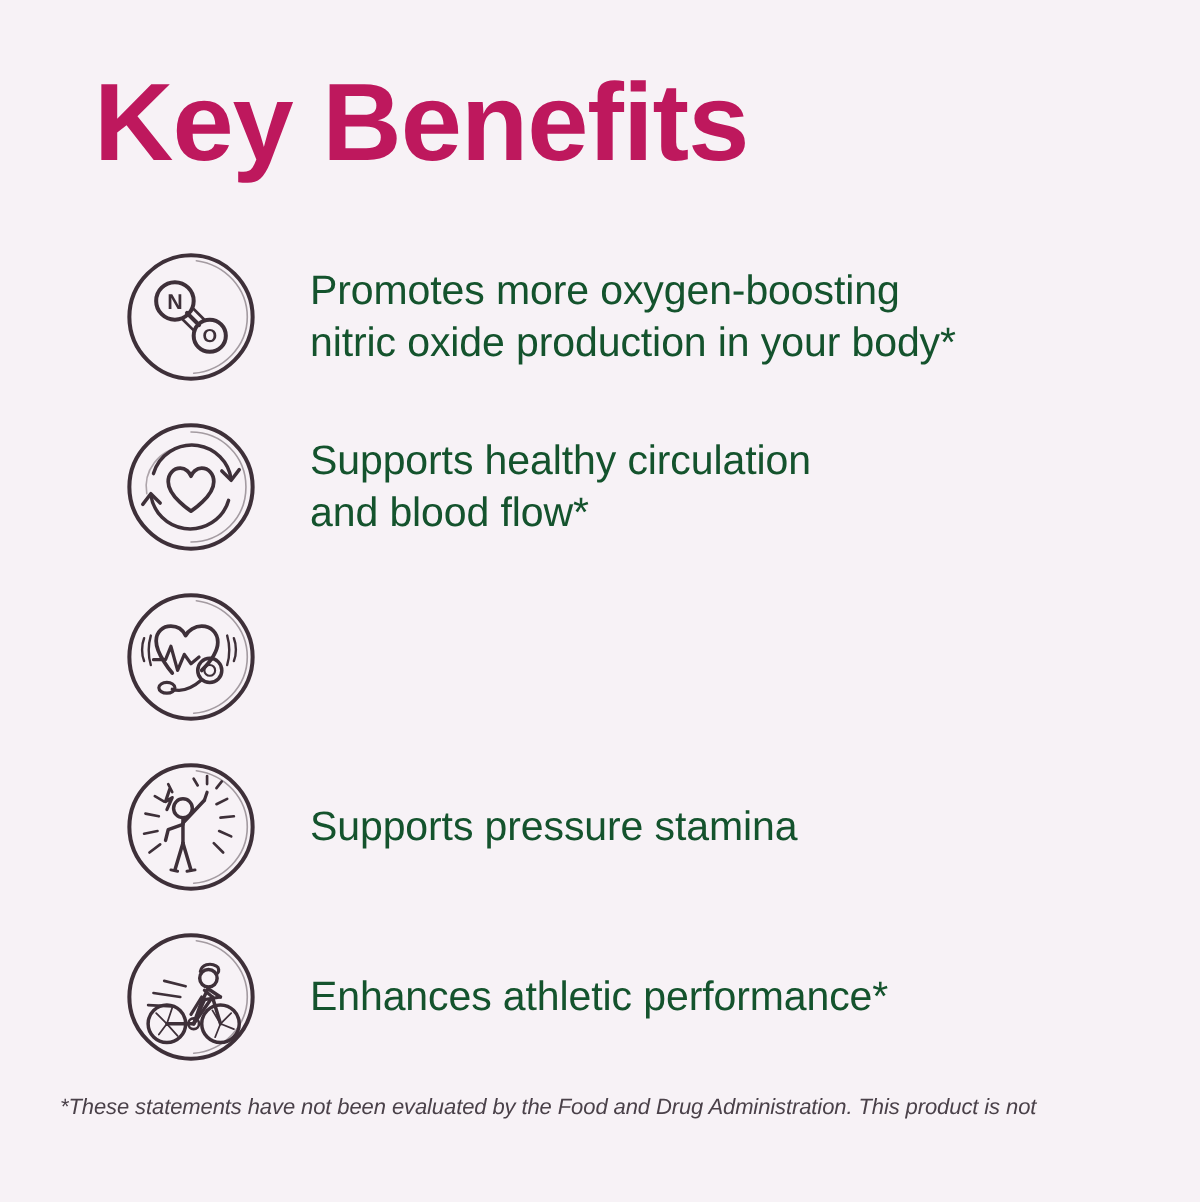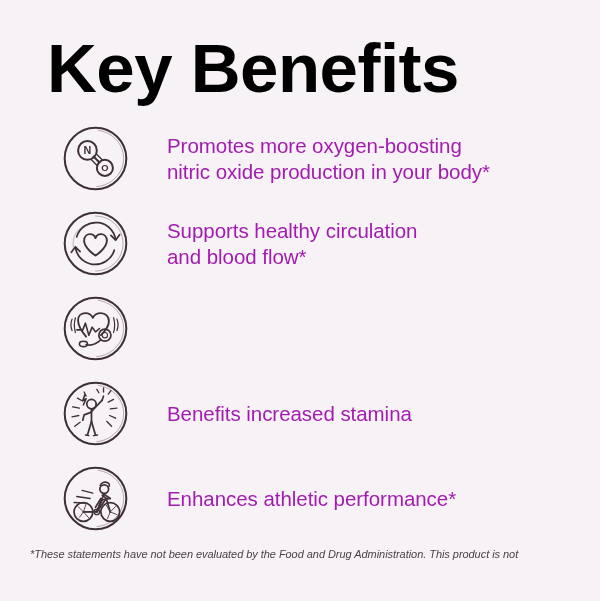--- a/index.html
+++ b/index.html
@@ -17,23 +17,23 @@
     position: relative;
     width: 600px;
     height: 601px;
     background: #f7f2f6;
     box-sizing: border-box;
   }
   .page-title {
     position: absolute;
     left: 47px;
     top: 33px;
-    font-size: 69px;
+    font-size: 55px;
     font-weight: bold;
-    color: #000000;
+    color: #be185d;
     letter-spacing: -0.5px;
     line-height: 1.05;
     margin: 0;
     white-space: nowrap;
   }
   .benefit-list {
     position: absolute;
     left: 0;
     top: 116px;
     width: 600px;
@@ -52,24 +52,24 @@
     height: 67px;
     display: block;
   }
   .benefit-icon svg {
     display: block;
     width: 67px;
     height: 67px;
   }
   .benefit-text {
     flex: 1 1 auto;
-    margin-left: 38px;
+    margin-left: 26px;
     font-size: 20.5px;
     line-height: 26px;
-    color: #a21caf;
+    color: #14532d;
     letter-spacing: -0.05px;
   }
   .benefit-text .line {
     display: block;
     white-space: nowrap;
   }
   .disclaimer {
     position: absolute;
     left: 30px;
     top: 546px;
@@ -186,21 +186,21 @@
             <path d="M71 53 L80 57" stroke-width="2"></path>
             <path d="M67 62 L74 69" stroke-width="2"></path>
             <path d="M62 18 L62 12" stroke-width="2"></path>
             <path d="M69 21 L73 16" stroke-width="2"></path>
             <path d="M55 19 L52 14" stroke-width="2"></path>
             <path d="M32 37 L36 28 L31 31 L34 22" stroke-width="2.4"></path>
           </g>
         </svg>
       </span>
       <span class="benefit-text">
-        <span class="line">Benefits increased stamina</span>
+        <span class="line">Supports pressure stamina</span>
       </span>
     </div>
 
     <div class="benefit-row">
       <span class="benefit-icon">
         <svg viewBox="0 0 100 100" xmlns="http://www.w3.org/2000/svg">
           <g fill="none" stroke="#3e3039" stroke-width="3" stroke-linecap="round" stroke-linejoin="round">
             <path d="M50 4 C75 4 96 25 96 50 C96 75 75 96 50 96 C25 96 4 75 4 50 C4 25 25 4 50 4 Z"></path>
             <path d="M54 8 C76 11 92 29 92 50 C92 72 74 90 52 92" stroke-width="1.2" opacity="0.45"></path>
             <circle cx="32" cy="70" r="14" stroke-width="2.6"></circle>

